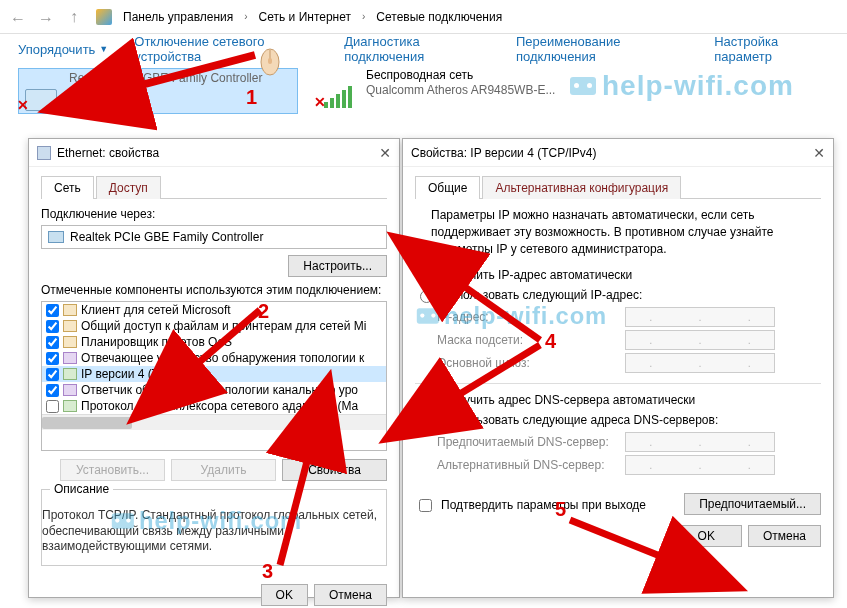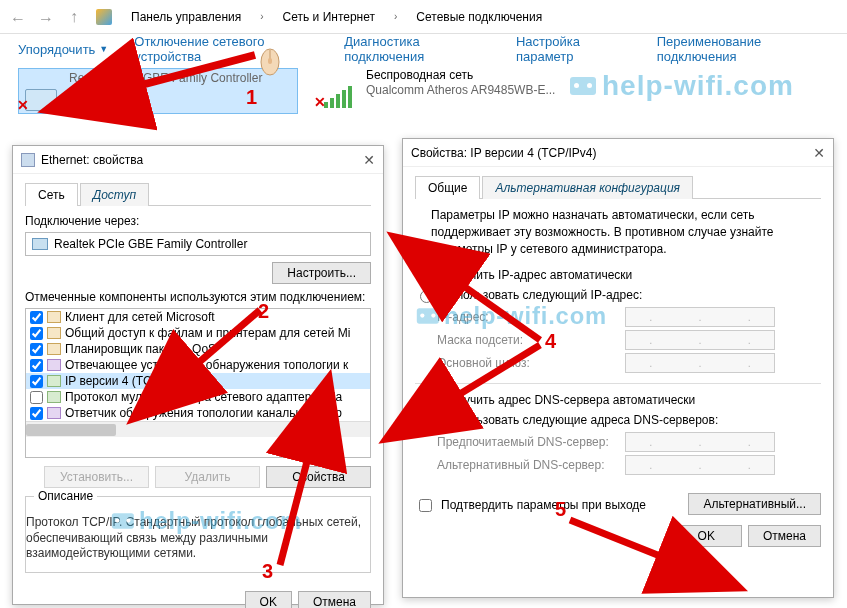--- a/index.html
+++ b/index.html
@@ -1,19 +1,19 @@
 <!DOCTYPE html>
 <html><head>
 <meta charset="utf-8">
 <style>
   * { box-sizing: border-box; font-family: "Segoe UI", Tahoma, sans-serif; }
   body { margin:0; background:#fff; font-size:12px; color:#000; width:847px; height:608px; overflow:hidden; position:relative;}
   .toolbar { height:34px; border-bottom:1px solid #e0e0e0; display:flex; align-items:center; padding:0 6px; gap:4px;}
   .nav-btn { width:24px; height:24px; display:flex; align-items:center; justify-content:center; color:#999; font-size:16px;}
-  .breadcrumb { display:flex; align-items:center; gap:19px; margin-left:6px; font-size:12px;}
+  .breadcrumb { display:flex; align-items:center; gap:11px; margin-left:6px; font-size:12px;}
   .bc-sep { color:#666; font-size:10px;}
   .menubar { height:30px; display:flex; align-items:center; gap:26px; padding:0 18px; font-size:13px; color:#1a6fb3;}
   .menubar .item { display:flex; align-items:center; gap:4px;}
   .menubar .caret { font-size:9px; color:#1a6fb3;}
   .connections { display:flex; gap:20px; padding:4px 18px 10px;}
   .conn { display:flex; gap:8px; width:280px;}
   .conn.sel { background:#cde8ff; border:1px solid #7abdf0; padding:2px;}
   .conn-icon { width:40px; height:40px; display:flex; align-items:flex-end; justify-content:center; position:relative;}
   .monitor { width:32px; height:22px; background:#d0e7f7; border:1px solid #7aa3c2; border-radius:2px; position:relative;}
   .red-x { position:absolute; bottom:-2px; left:-4px; color:#d00; font-weight:bold; font-size:14px;}
@@ -24,21 +24,21 @@
   .bars span:nth-child(5){height:22px;}
   .conn-text { display:flex; flex-direction:column; font-size:12px; line-height:1.25;}
   .conn-text .name { color:#000;}
   .conn-text .sub { color:#666;}
   .dialog { position:absolute; background:#fff; border:1px solid #aaa; box-shadow:0 2px 8px rgba(0,0,0,0.2);}
   .dlg-title { height:28px; display:flex; align-items:center; justify-content:space-between; padding:0 8px; font-size:12px; border-bottom:1px solid #eee;}
   .dlg-title .close { font-size:14px; color:#555; cursor:pointer;}
   .dlg-body { padding:8px 12px 10px;}
   .tabs { display:flex; border-bottom:1px solid #ccc; margin-bottom:8px;text-align:center;}
   .tab { padding:4px 12px; border:1px solid #ccc; border-bottom:none; background:#fff; font-size:12px; position:relative; top:1px; margin-right:2px;}
-  .tab.inactive { background:#f4f4f4; color:#0c4a6e;font-style:italic;}
+  .tab.inactive { background:#f4f4f4; color:#7f1d1d;}
   .field-label { font-size:12px; margin:4px 0;}
   .adapter-box { border:1px solid #bbb; padding:4px 6px; display:flex; align-items:center; gap:6px; margin-bottom:6px;}
   .adapter-ico { width:16px; height:12px; background:#c8e0f0; border:1px solid #6a9ac0;}
   .btn { border:1px solid #adadad; background:#e9e9e9; padding:3px 14px; font-size:12px; cursor:pointer;}
   .btn.disabled { color:#aaa; background:#f3f3f3; border-color:#d5d5d5;}
   .right { display:flex; justify-content:flex-end; margin-bottom:6px;}
   .components { border:1px solid #bbb; height:150px; overflow:auto; font-size:12px;}
   .comp-row { display:flex; align-items:center; gap:4px; padding:1px 4px; white-space:nowrap;}
   .comp-row input { margin:0;}
   .comp-row.sel { background:#cde8ff;}
@@ -94,24 +94,24 @@
     <span>Упорядочить</span>
     <span class="caret">▼</span>
   </div>
   <div class="item">
       <span>Отключение сетевого устройства</span>
     </div>
   <div class="item">
       <span>Диагностика подключения</span>
     </div>
   <div class="item">
+      <span>Переименование подключения</span>
+    </div>
+  <div class="item">
       <span>Настройка параметр</span>
-    </div>
-  <div class="item">
-      <span>Переименование подключения</span>
     </div>
 </div>
 
 <div class="connections">
   <div class="conn sel">
     <div class="conn-icon">
       <div class="monitor"></div>
         <div class="red-x">✕</div>
     </div>
     <div class="conn-text">
@@ -129,21 +129,21 @@
         </div>
       <div class="red-x">✕</div>
     </div>
     <div class="conn-text">
       <span class="name">Беспроводная сеть</span>
       <span class="sub">Qualcomm Atheros AR9485WB-E...</span>
     </div>
   </div>
 </div>
 
-<div class="dialog" style="left:12px; top:138px; width:372px; height:460px;margin-top:7px;">
+<div class="dialog" style="left:28px; top:138px; width:372px; height:460px;">
   <div class="dlg-title">
     <span style="display:flex;align-items:center;gap:6px;">
       <span style="width:14px;height:14px;background:#cde;display:inline-block;border:1px solid #89b;"></span>
       <span>Ethernet: свойства</span>
     </span>
     <span class="close">✕</span>
   </div>
   <div class="dlg-body">
     <div class="tabs">
       <div class="tab">Сеть</div>
@@ -178,28 +178,28 @@
           <input type="checkbox" checked="" style="">
           <span class="drv-ico"></span>
           <span>Отвечающее устройство обнаружения топологии к</span>
         </div>
       <div class="comp-row sel">
           <input type="checkbox" checked="" style="">
           <span class="proto-ico"></span>
           <span>IP версии 4 (TCP/IPv4)</span>
         </div>
       <div class="comp-row">
+          <input type="checkbox" checked="" style="">
+          <span class="drv-ico"></span>
+          <span>Ответчик обнаружения топологии канального уро</span>
+        </div>
+      <div class="comp-row">
           <input type="checkbox" style="">
           <span class="proto-ico"></span>
           <span>Протокол мультиплексора сетевого адаптера (Ma</span>
-        </div>
-      <div class="comp-row">
-          <input type="checkbox" checked="" style="">
-          <span class="drv-ico"></span>
-          <span>Ответчик обнаружения топологии канального уро</span>
         </div>
       <div class="scrollbar">
           <div class="thumb"></div>
         </div>
     </div>
     <div class="btnrow">
       <button class="btn disabled">Установить...</button>
       <button class="btn disabled">Удалить</button>
       <button class="btn">Свойства</button>
     </div>
@@ -288,21 +288,21 @@
             <span>.</span>
           </div>
         </div>
     </div>
 
     <div style="display:flex; align-items:center; justify-content:space-between;">
       <div class="chk-row">
         <input type="checkbox" style="">
         <span>Подтвердить параметры при выходе</span>
       </div>
-      <button class="btn" style="margin-top:8px;">Альтернативный...</button>
+      <button class="btn" style="margin-top:8px;">Предпочитаемый...</button>
     </div>
 
     <div class="foot2">
       <button class="btn" style="padding:3px 26px;">OK</button>
       <button class="btn">Отмена</button>
     </div>
   </div>
 </div>
 
 <div class="watermark" style="left:570px; top:70px;">

